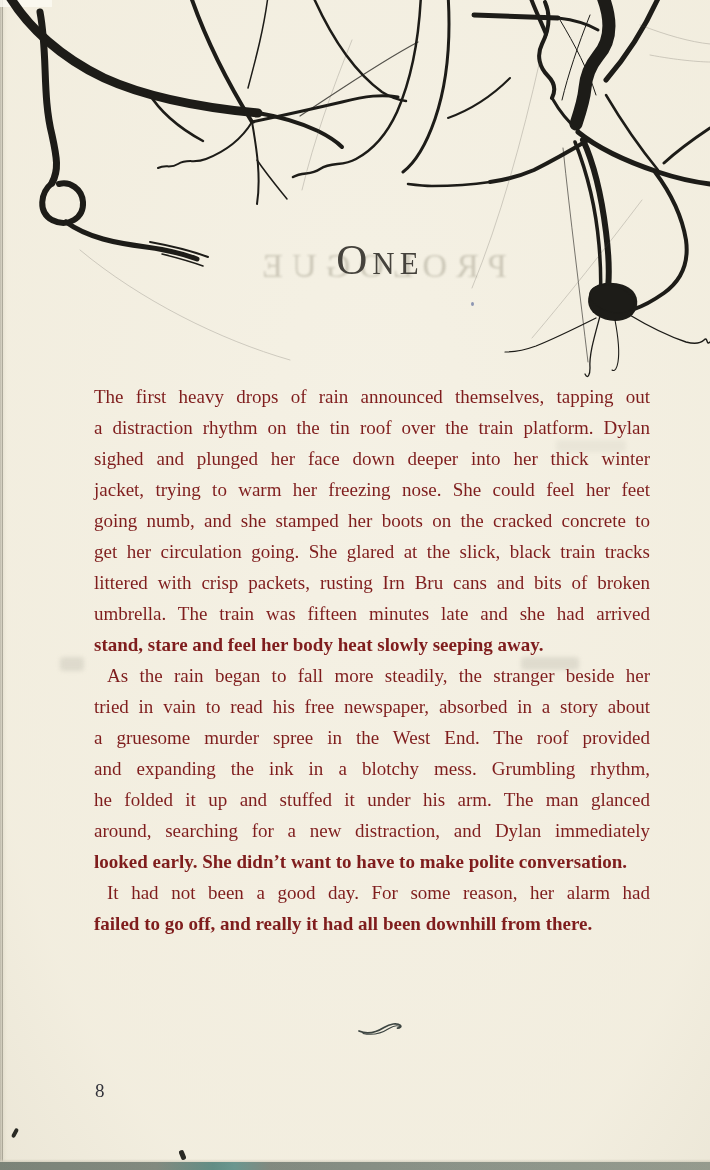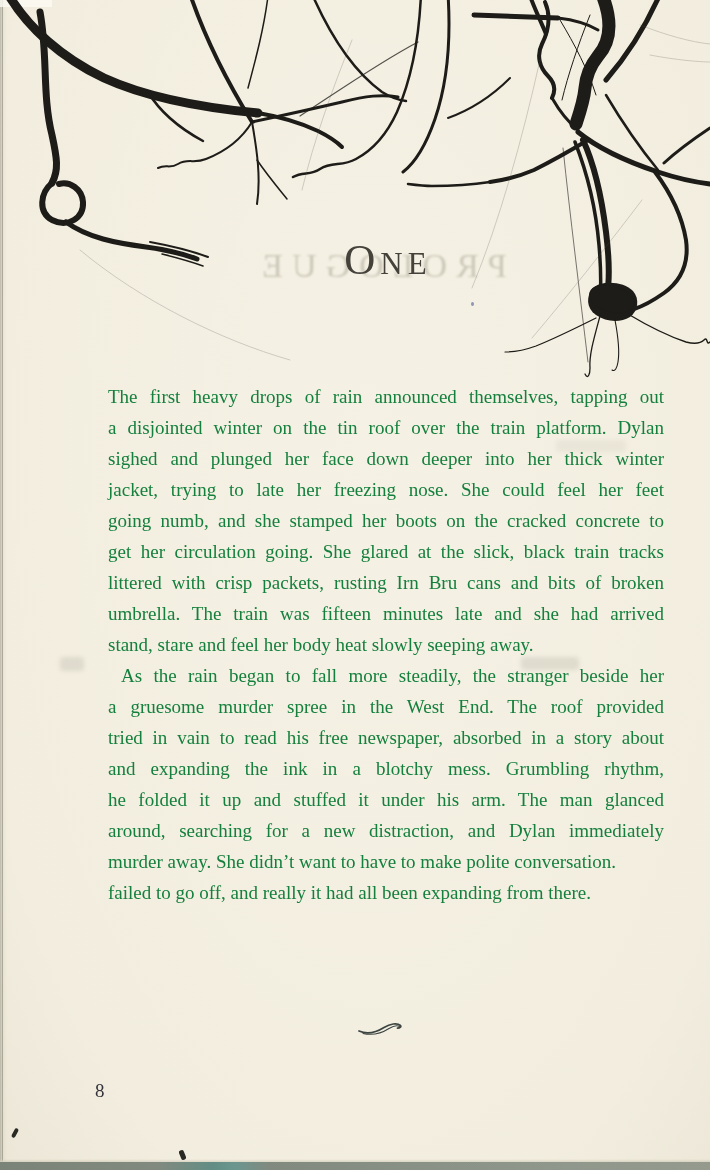--- a/index.html
+++ b/index.html
@@ -39,37 +39,37 @@
     text-align:center;
     font-size:34px;letter-spacing:9px;
     color:rgba(150,146,126,0.42);
     transform:scaleX(-1);
     filter:blur(1px);
     z-index:1;
     font-family:"Liberation Serif","DejaVu Serif",serif;
   }
   
   .chapter-heading{
-    position:absolute;left:102px;top:238px;width:572px;
+    position:absolute;left:94px;top:238px;width:572px;
     text-align:center;color:#45423c;z-index:2;
     letter-spacing:5px;
   }
   .chap-initial{font-size:43px;line-height:1;}
   .chap-rest{font-size:31px;line-height:1;}
   
   .textblock{
-    position:absolute;left:108px;top:381px;width:556px;
-    color:#15803d;z-index:2;
+    position:absolute;left:94px;top:381px;width:556px;
+    color:#7f1d1d;z-index:2;
   }
   .line{
     height:31px;line-height:31px;font-size:19px;
     text-align:justify;text-align-last:justify;
     overflow:visible;
   }
-  .line.last{text-align-last:left;}
+  .line.last{text-align-last:left;font-weight:bold;}
   .line.indent{padding-left:13px;}
   
   .divider{
     position:absolute;left:94px;top:1019px;width:572px;
     text-align:center;z-index:2;
   }
   .divider svg{display:inline-block;}
   
   .page-number{
     position:absolute;left:95px;top:1080px;
@@ -162,36 +162,37 @@
         <path d="M642,200 C604,250 566,298 532,338"></path>
         <path d="M640,25 C666,35 690,42 710,44"></path>
         <path d="M650,55 C676,60 700,62 710,62"></path>
         <path d="M80,250 C140,300 220,340 290,360"></path>
       </g>
     </g>
   </svg>
 
   <div class="textblock">
     <div class="line just">The first heavy drops of rain announced themselves, tapping out</div>
-    <div class="line just">a disjointed winter on the tin roof over the train platform. Dylan</div>
+    <div class="line just">a distraction rhythm on the tin roof over the train platform. Dylan</div>
     <div class="line just">sighed and plunged her face down deeper into her thick winter</div>
-    <div class="line just">jacket, trying to late her freezing nose. She could feel her feet</div>
+    <div class="line just">jacket, trying to warm her freezing nose. She could feel her feet</div>
     <div class="line just">going numb, and she stamped her boots on the cracked concrete to</div>
     <div class="line just">get her circulation going. She glared at the slick, black train tracks</div>
     <div class="line just">littered with crisp packets, rusting Irn Bru cans and bits of broken</div>
     <div class="line just">umbrella. The train was fifteen minutes late and she had arrived</div>
     <div class="line last">stand, stare and feel her body heat slowly seeping away.</div>
     <div class="line just indent">As the rain began to fall more steadily, the stranger beside her</div>
+    <div class="line just">tried in vain to read his free newspaper, absorbed in a story about</div>
     <div class="line just">a gruesome murder spree in the West End. The roof provided</div>
-    <div class="line just">tried in vain to read his free newspaper, absorbed in a story about</div>
     <div class="line just">and expanding the ink in a blotchy mess. Grumbling rhythm,</div>
     <div class="line just">he folded it up and stuffed it under his arm. The man glanced</div>
     <div class="line just">around, searching for a new distraction, and Dylan immediately</div>
-    <div class="line last">murder away. She didn’t want to have to make polite conversation.</div>
-    <div class="line last">failed to go off, and really it had all been expanding from there.</div>
+    <div class="line last">looked early. She didn’t want to have to make polite conversation.</div>
+    <div class="line just indent">It had not been a good day. For some reason, her alarm had</div>
+    <div class="line last">failed to go off, and really it had all been downhill from there.</div>
   </div>
 
   <div class="divider">
     <svg width="46" height="18" viewBox="0 0 46 18">
       <g fill="none" stroke="#3d4542" stroke-linecap="round">
         <path d="M2,12 C10,15.5 19,13.5 27,8.5 C33,4.8 40,3.5 43.5,6.5 C44.5,7.5 43.2,9 40.5,9.2" stroke-width="1.7"></path>
         <path d="M6,14.5 C15,16.5 25,14 32,9.5 C36.5,6.8 41,6.2 43,8" stroke-width="1.1"></path>
       </g>
     </svg>
   </div>

